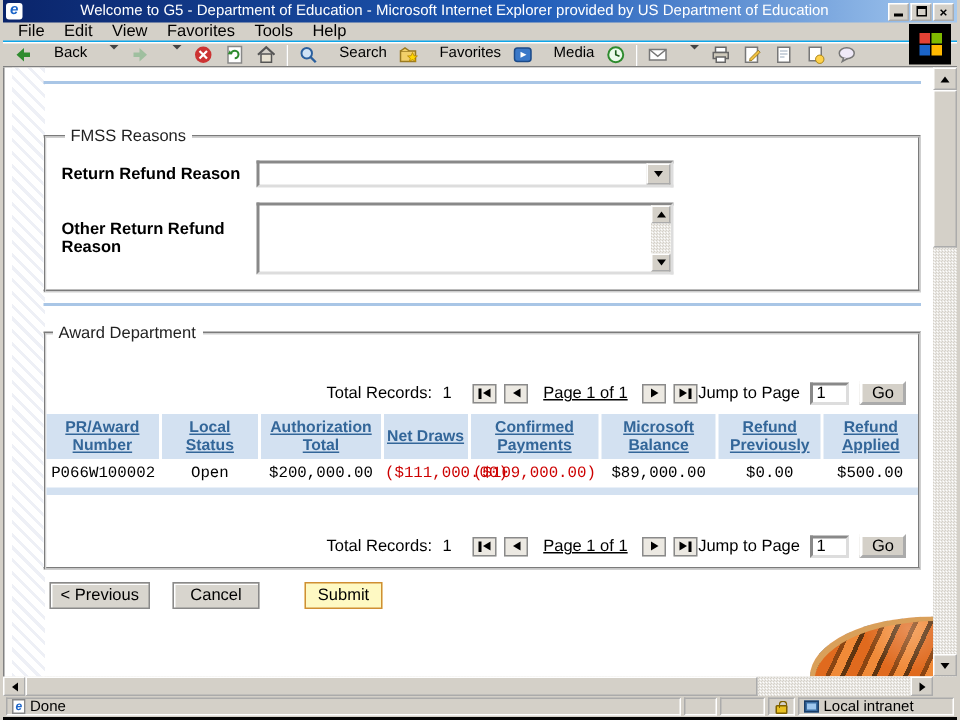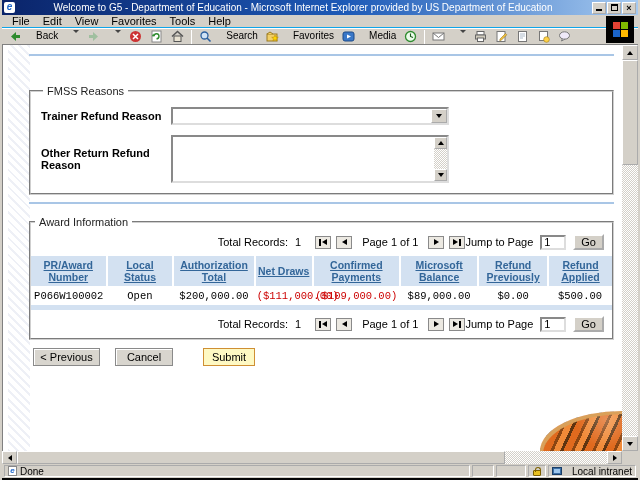--- a/index.html
+++ b/index.html
@@ -60,29 +60,29 @@
   .select-arrow { width:16px; height:100%; background:#d4d0c8; border:1px outset #fff; display:flex; align-items:center; justify-content:center; }
   .tri-down { width:0; height:0; border-left:3px solid transparent; border-right:3px solid transparent; border-top:4px solid #000; }
   .tri-up { width:0; height:0; border-left:3px solid transparent; border-right:3px solid transparent; border-bottom:4px solid #000; }
   .textarea-fake { width:278px; height:48px; background:#fff; border:2px inset #ddd; position:relative; }
   .ta-text { position:absolute; inset:1px 15px 1px 2px; }
   .mini-scroll { position:absolute; right:0; top:0; bottom:0; width:13px; background:#efedе8; background:#efede8; display:flex; flex-direction:column; }
   .ms-btn { height:12px; background:#d4d0c8; border:1px outset #fff; display:flex; align-items:center; justify-content:center; }
   .ms-track { flex:1; background:repeating-conic-gradient(#fff 0 25%,#d4d0c8 0 50%) 0 0/2px 2px; }
 
   
-  .pagerow { display:flex; align-items:center; padding:6px 8px; }
+  .pagerow { display:flex; align-items:center; padding:6px 8px;margin-top:20px; }
   .pg-spacer { flex:1.35; }
   .pg-group { display:flex; align-items:center; gap:5px; }
   .total-label { margin-right:2px; }
   .pgbtn { width:16px; height:13px; background:#ece9e2; border:1px solid #8a8a8a; display:flex; align-items:center; justify-content:center; gap:1px; }
   .t-left { width:0; height:0; border-top:3px solid transparent; border-bottom:3px solid transparent; border-right:5px solid #000; }
   .t-right { width:0; height:0; border-top:3px solid transparent; border-bottom:3px solid transparent; border-left:5px solid #000; }
   .vbar { width:2px; height:7px; background:#000; }
-  .page-label { margin:0 10px; }
+  .page-label { margin:0 10px;text-decoration:underline; }
   .jump-group { margin-left:auto; display:flex; align-items:center; gap:7px; }
   .jump-input { width:26px; height:15px; border:2px inset #ddd; background:#fff; padding:0 2px; font-size:11px; display:flex; align-items:center; }
   .go-btn { padding:0 6px; height:16px; background:#d4d0c8; border:2px outset #fff; font-size:11px; display:flex; align-items:center; }
 
   table.award { width:100%; border-collapse:collapse; table-layout:fixed; }
   .award th { background:#d3e1f1; color:#336699; font-weight:bold; font-size:10.5px; text-align:center; text-decoration:underline; padding:3px 2px; border-right:2px solid #fff; vertical-align:middle; height:30px; }
   .award th:last-child { border-right:none; }
   .award td { background:#fff; font-size:10.5px; text-align:center; padding:4px 2px 3px 2px; color:#000;font-family:Liberation Mono, monospace; }
   td.neg { color:#cc0000; }
   .table-strip { height:5px; background:#d3e1f1; }
@@ -115,21 +115,21 @@
   .t-r { width:0;height:0;border-top:3px solid transparent;border-bottom:3px solid transparent;border-left:4px solid #000; }
   .t-u { width:0;height:0;border-left:3px solid transparent;border-right:3px solid transparent;border-bottom:4px solid #000; }
   .t-d { width:0;height:0;border-left:3px solid transparent;border-right:3px solid transparent;border-top:4px solid #000; }
 
   
   .statusbar { height:14px; display:flex; align-items:stretch; gap:2px; padding:1px 2px; flex-shrink:0; font-size:10px; }
   .sb-pane { border:1px inset #fff; display:flex; align-items:center; gap:3px; padding:0 3px; background:#d4d0c8; }
   .sb-main { flex:1; }
   .sb-small { width:22px; } .sb-small2 { width:30px; }
   .sb-lock { width:18px; justify-content:center; }
-  .sb-zone { width:88px;justify-content:space-between; }
+  .sb-zone { width:104px; }
   .sb-ie { width:9px; height:10px; background:#fff; border:1px solid #888; color:#1b64c8; font-weight:bold; font-style:italic; font-size:8px; line-height:8px; text-align:center; }
   .lock-body { width:8px; height:6px; background:#e8c020; border:1px solid #7d6000; border-radius:1px; position:relative; margin-top:3px; }
   .lock-body::before { content:''; position:absolute; top:-4px; left:1px; width:4px; height:4px; border:1px solid #7d6000; border-bottom:none; border-radius:3px 3px 0 0; }
   .zone-icon { width:10px; height:8px; background:#3a6ea5; border:1px solid #1a3e68; position:relative; }
   .zone-icon::after { content:''; position:absolute; inset:1px; background:#9ec7ee; }
 
   .screen-edge { height:2px; background:#050505; flex-shrink:0; }
 
   
   svg.ic { display:block; }
@@ -275,21 +275,21 @@
     <div class="page">
       <div class="hatch"></div>
 
       <div class="main">
         <div class="hr-blue rule-top"></div>
 
 
         <fieldset class="fs-fmss">
           <legend>FMSS Reasons</legend>
           <div class="fmss-row">
-            <span class="fmss-lbl">Trainer Refund Reason</span>
+            <span class="fmss-lbl">Return Refund Reason</span>
             <div class="select-fake">
               <span class="select-text"></span>
               <span class="select-arrow">
                   <span class="tri-down"></span>
                 </span>
             </div>
           </div>
           <div class="fmss-row2">
             <span class="fmss-lbl">Other Return Refund Reason</span>
             <div class="textarea-fake">
@@ -303,21 +303,21 @@
                     <span class="tri-down"></span>
                   </div>
               </div>
             </div>
           </div>
         </fieldset>
 
         <div class="hr-blue rule-mid"></div>
 
         <fieldset class="fs-award">
-          <legend>Award Information</legend>
+          <legend>Award Department</legend>
 
           <div class="pagerow">
             <span class="pg-spacer"></span>
             <span class="pg-group">
               <span class="total-label">Total Records:</span>
               <span>1</span>
             </span>
             <span class="pg-group" style="margin-left:14px;">
               <span class="pgbtn">
                   <span class="vbar"></span>

